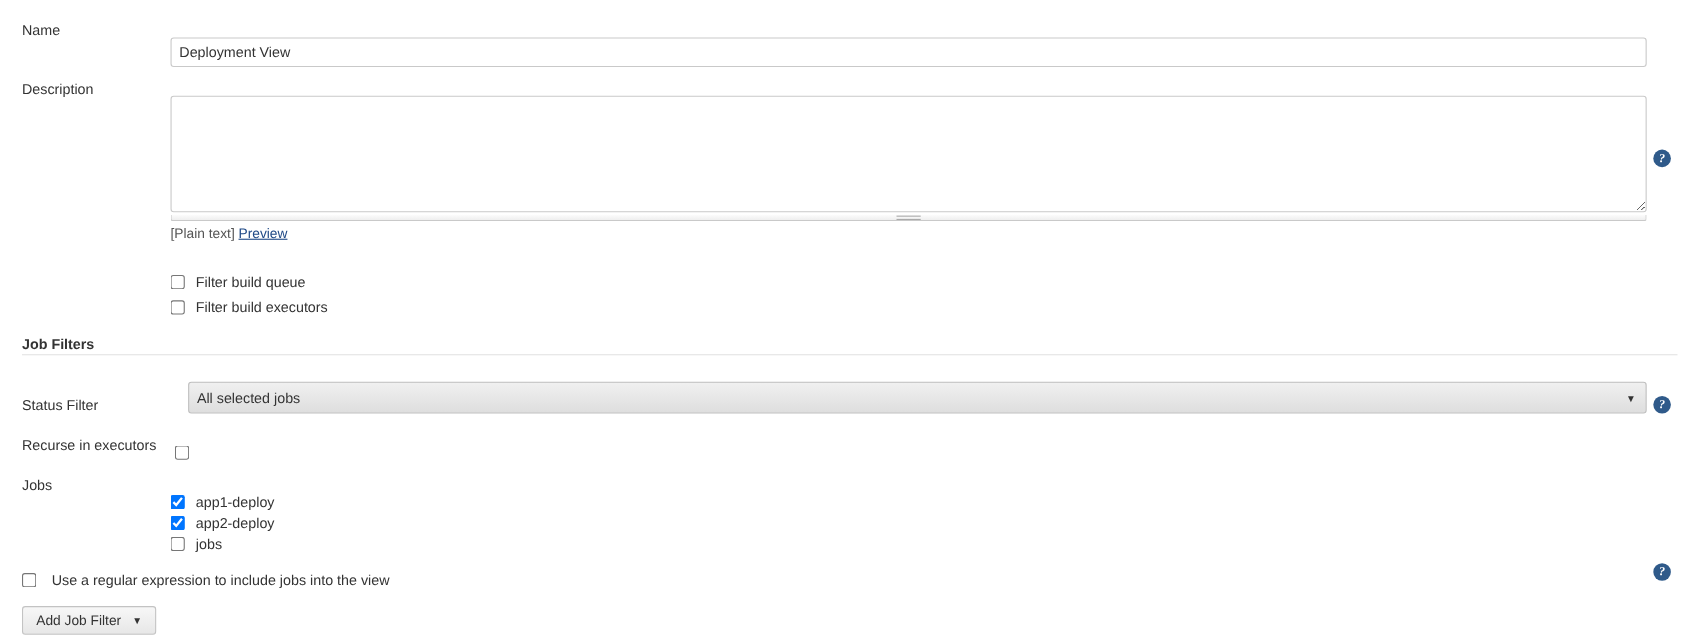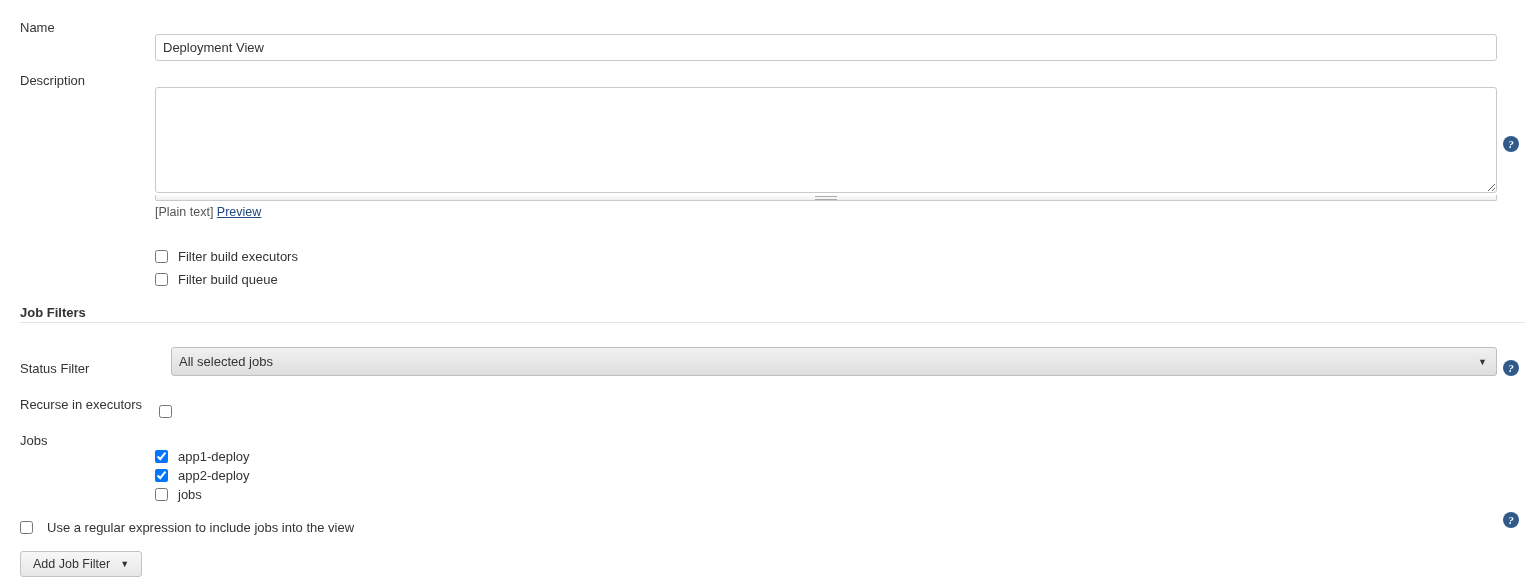--- a/index.html
+++ b/index.html
@@ -204,25 +204,25 @@
   <div class="help-cell" style="align-self:center;">
     <div class="help-icon">?</div>
   </div>
 </div>
 
 <div class="form-row">
   <div class="label-cell"></div>
   <div class="field-cell">
     <div class="checkbox-row">
       <input type="checkbox" style="">
-      <span>Filter build executors</span>
+      <span>Filter build queue</span>
     </div>
     <div class="checkbox-row">
       <input type="checkbox" style="">
-      <span>Filter build queue</span>
+      <span>Filter build executors</span>
     </div>
   </div>
   <div class="help-cell"></div>
 </div>
 
 <div class="section-header">Job Filters</div>
 
 <div class="form-row" style="align-items:flex-end;">
   <div class="label-cell">Status Filter</div>
   <div class="field-cell select-wrap">

